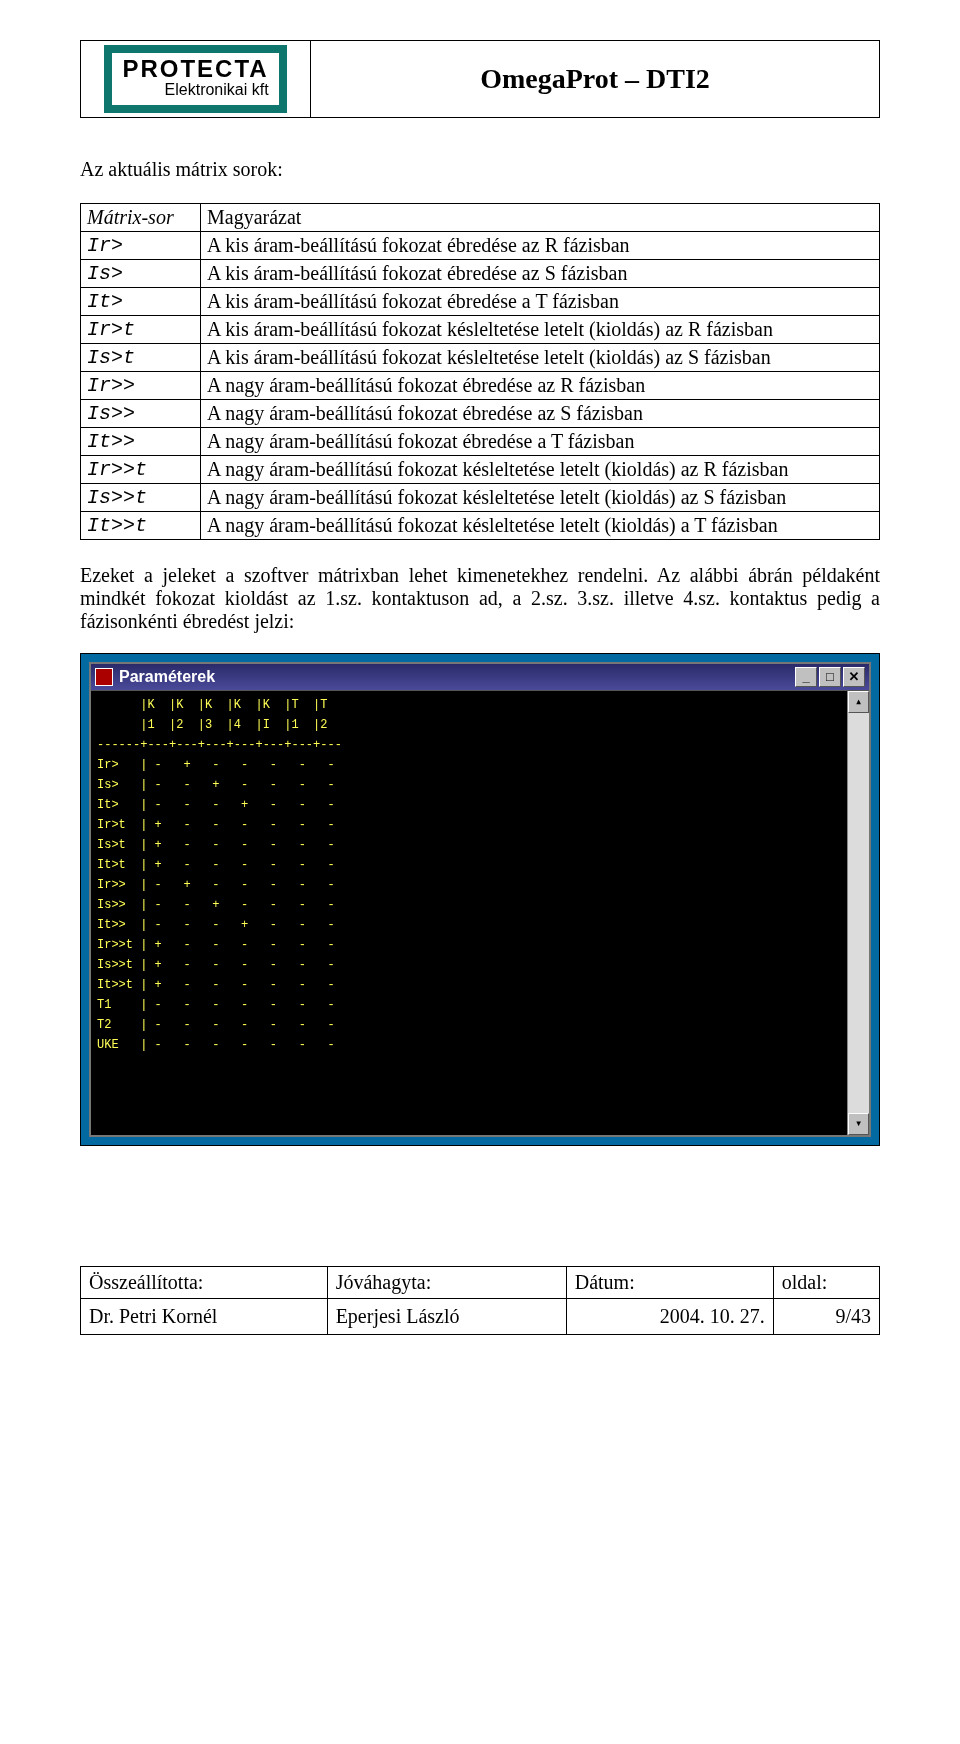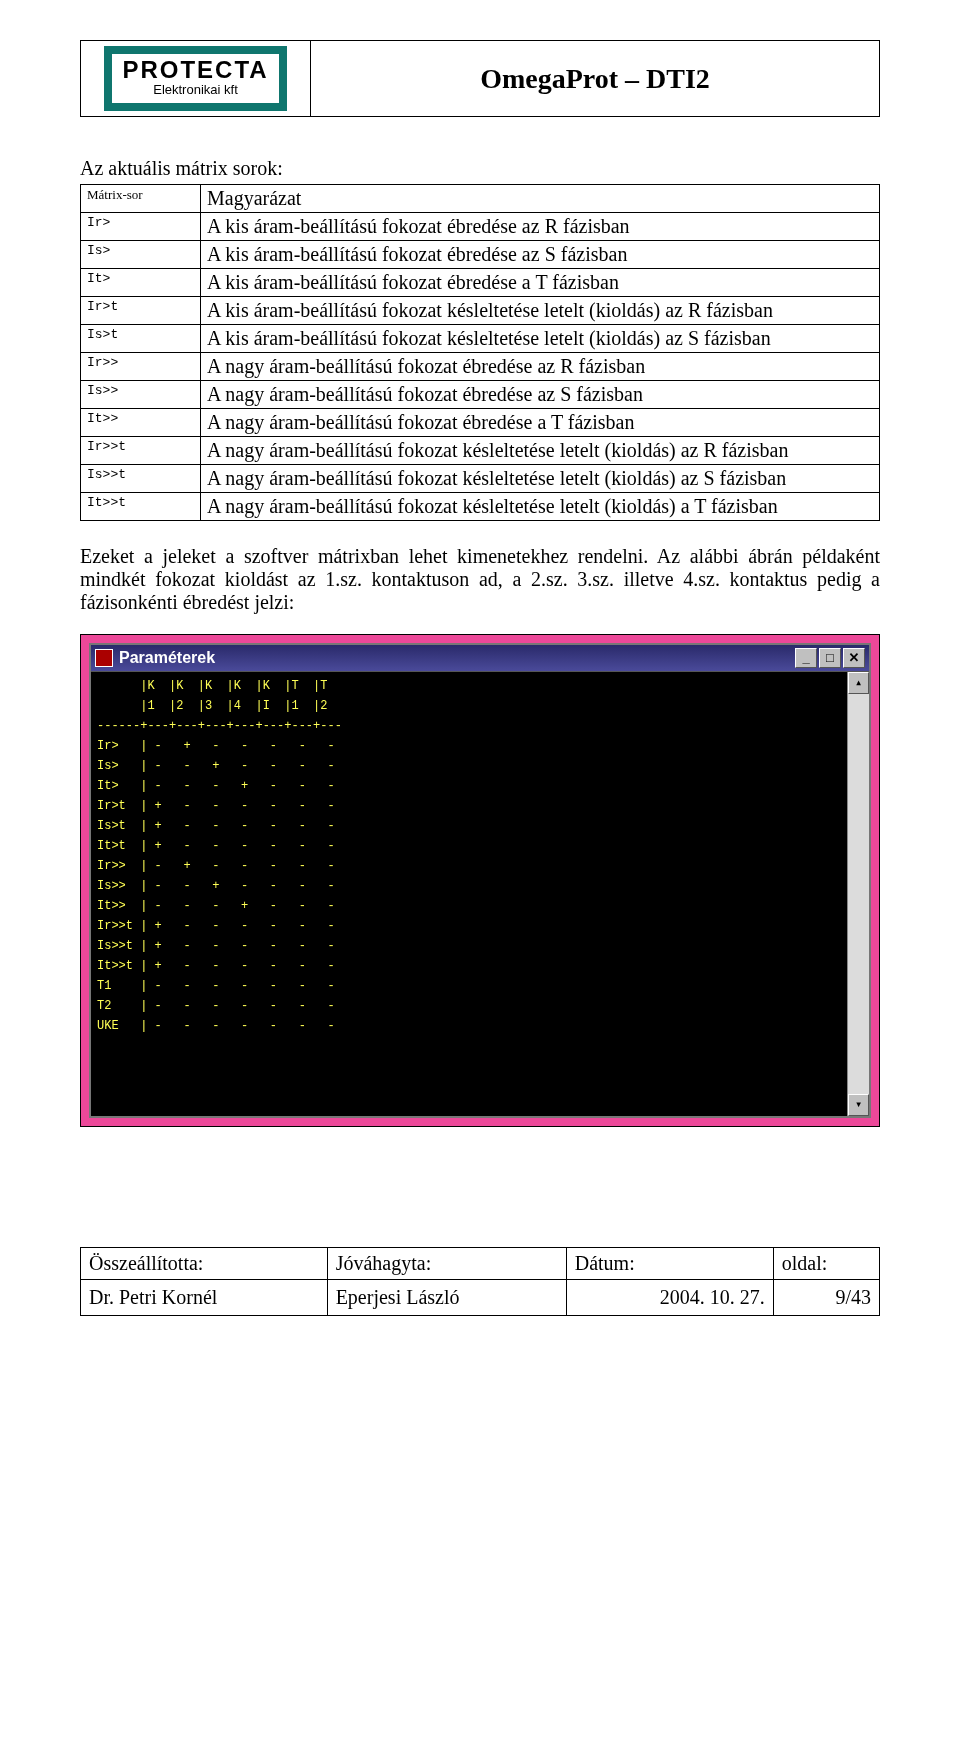--- a/index.html
+++ b/index.html
@@ -29,63 +29,64 @@
     position: relative;
   }
   .logo-main {
     font-family: Arial, sans-serif;
     font-weight: bold;
     font-size: 24px;
     letter-spacing: 2px;
   }
   .logo-sub {
     font-family: Arial, sans-serif;
-    font-size: 13px;
-    text-align: center;
+    font-size: 16px;
+    text-align: right;
     margin-top: -2px;
   }
   .title-cell {
     text-align: center;
     font-size: 28px;
     font-weight: bold;
     font-family: "Times New Roman", serif;
   }
 
-  .section-title { margin-bottom: 4px; }
+  .section-title { margin-bottom: 22px; }
 
   table.matrix-table {
     border-collapse: collapse;
     width: 100%;
     margin-bottom: 24px;
   }
   table.matrix-table td {
     border: 1px solid #000;
     padding: 2px 6px;
     vertical-align: top;
   }
   table.matrix-table td.code {
     font-family: "Courier New", monospace;
-    font-size: 13px;
+    font-size: 20px;
     width: 120px;
+    font-style: italic;
   }
   table.matrix-table tr.head td {
     font-family: "Times New Roman", serif;
   }
   .just { text-align: justify; }
 
   .body-para {
     margin-bottom: 20px;
     text-align: justify;
   }
 
   .screenshot-outer {
     border: 1px solid #000;
     padding: 8px;
     margin-bottom: 8px;
-    background: #ec4899;
+    background: #0369a1;
   }
   .win-frame {
     border: 2px solid #777;
     background: #bfbfbf;
     font-family: "Courier New", monospace;
   }
   .titlebar {
     display: flex;
     align-items: center;
     background: linear-gradient(#2a2a6a, #4a4a9a);

